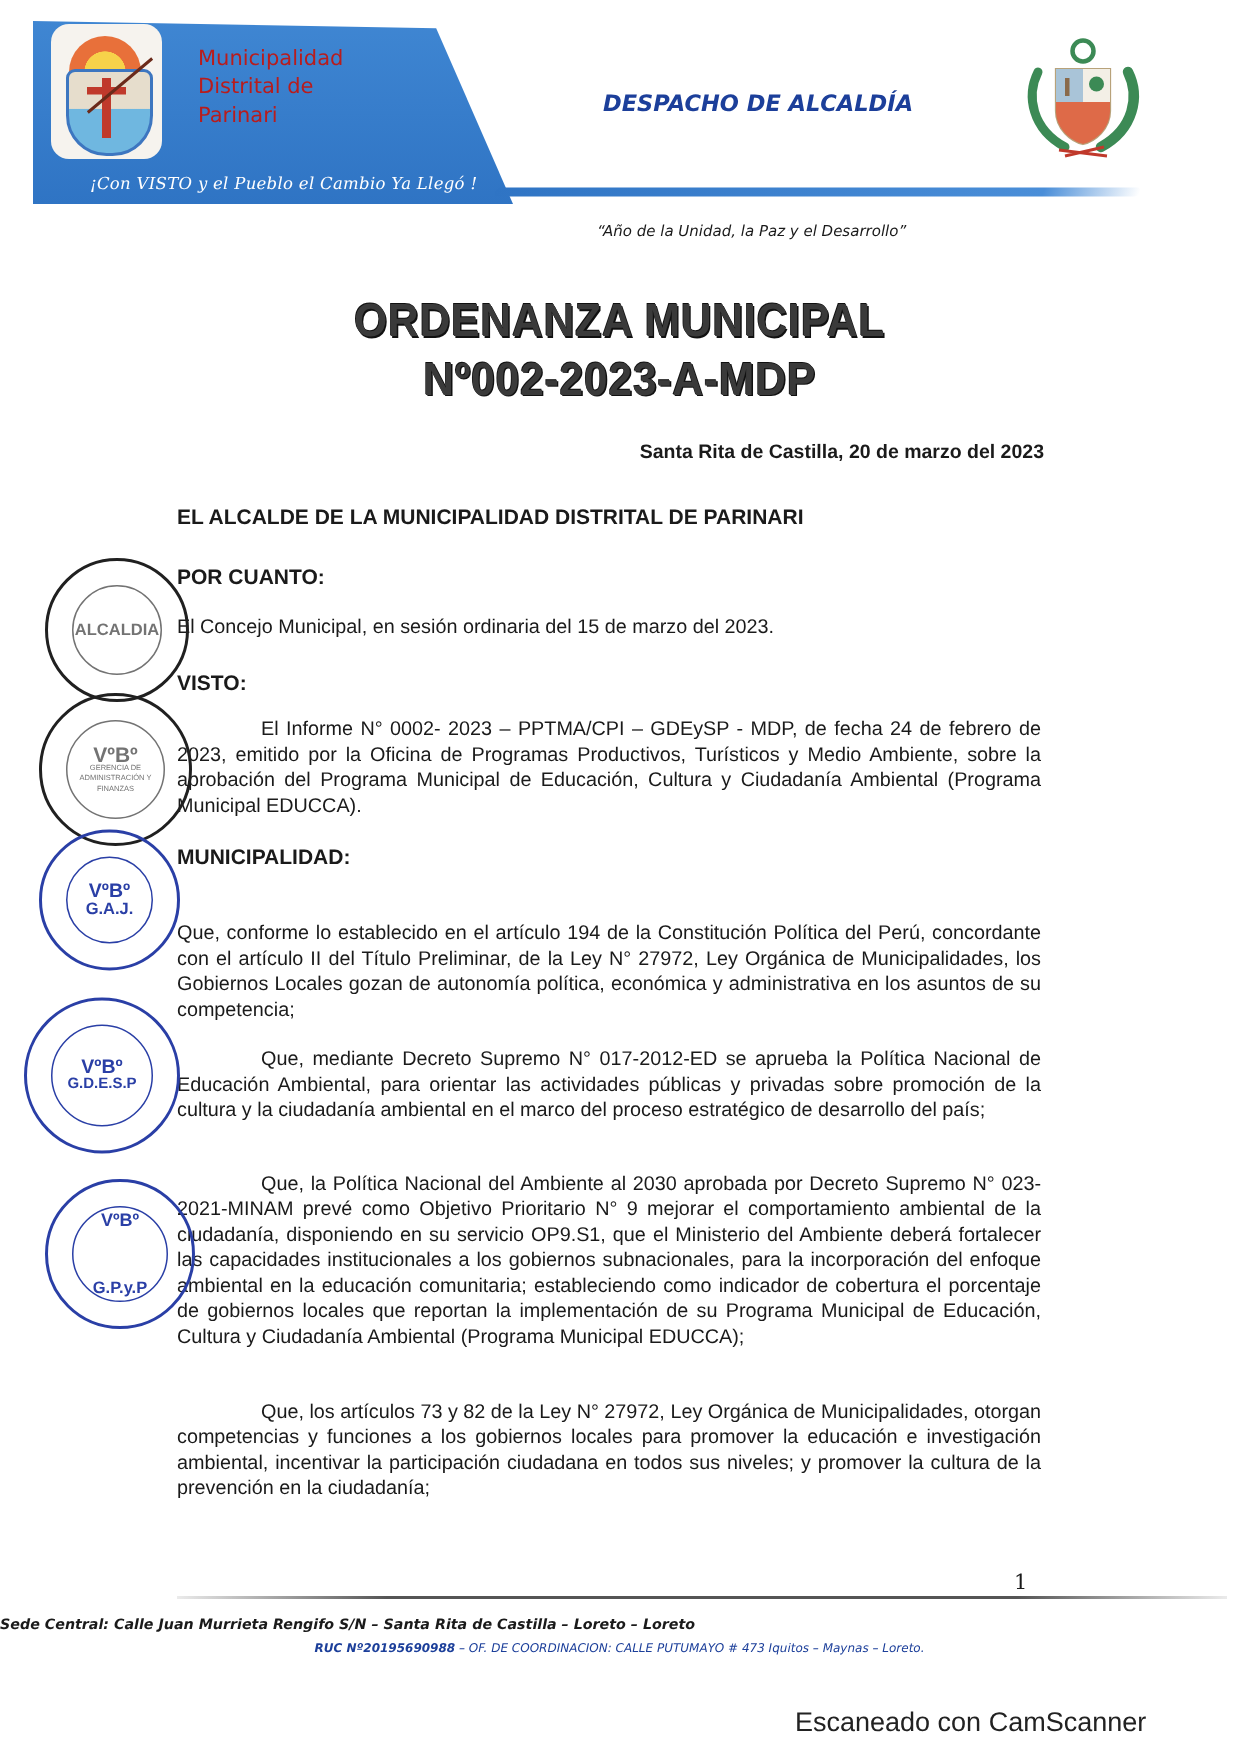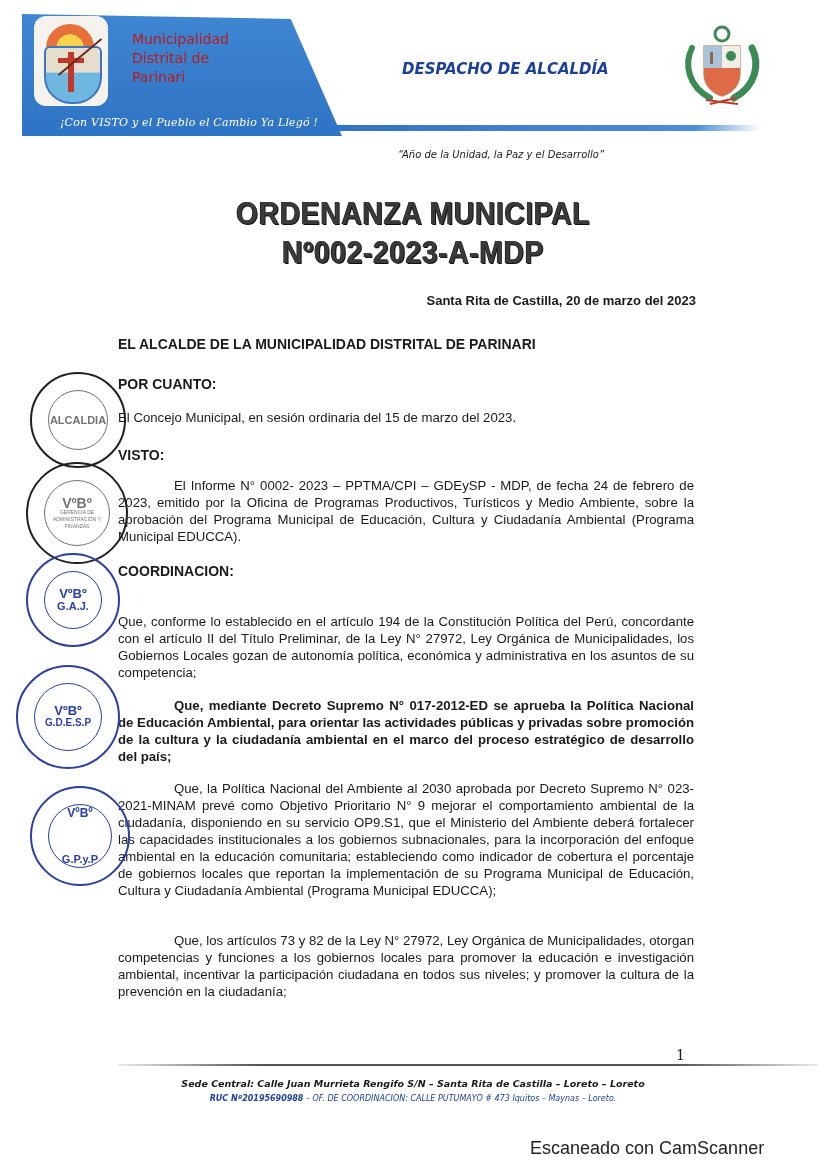--- a/index.html
+++ b/index.html
@@ -97,21 +97,21 @@
   .s-black { color: #737373; border-color: #202020; }
   .s-blue { color: #2a3fa6; border-color: #2a3fa6; }
 
   
   .page-num { position: absolute; left: 676px; top: 1047px; font-family: "DejaVu Serif", serif; font-size: 14px; }
   .footer-line {
     position: absolute; left: 118px; top: 1064px; width: 700px; height: 2px;
     background: linear-gradient(90deg, rgba(60,60,60,0.1), #555 20%, #555 80%, rgba(60,60,60,0.1));
   }
   .foot1 {
-    position: absolute; left: 0; width: 826px; top: 1078px; text-align: center;
+    position: absolute; left: 0; width: 826px; top: 1078px; 
     font-family: "DejaVu Sans", sans-serif; font-style: italic; font-weight: bold; font-size: 9.5px; color: #1a1a1a;
   }
   .foot2 {
     position: absolute; left: 0; width: 826px; top: 1094px; text-align: center;
     font-family: "DejaVu Sans", sans-serif; font-style: italic; font-size: 8px; color: #1c3f9a;
   }
   .foot2 b { font-weight: bold; }
   .camscanner {
     position: absolute; left: 530px; top: 1138px; font-family: "Liberation Sans", sans-serif; font-size: 18px; color: #222;
   }
@@ -159,23 +159,23 @@
 <div class="place-date">Santa Rita de Castilla, 20 de marzo del 2023</div>
 
 <div class="heading" style="top:336px;">EL ALCALDE DE LA MUNICIPALIDAD DISTRITAL DE PARINARI</div>
 
 <div class="heading" style="top:376px;">POR CUANTO:</div>
 <div class="para" style="top:409px;">El Concejo Municipal, en sesión ordinaria del 15 de marzo del 2023.</div>
 
 <div class="heading" style="top:447px;">VISTO:</div>
 <div class="para indent" style="top:477px;">El Informe N° 0002- 2023 – PPTMA/CPI – GDEySP - MDP, de fecha 24 de febrero de 2023, emitido por la Oficina de Programas Productivos, Turísticos y Medio Ambiente, sobre la aprobación del Programa Municipal de Educación, Cultura y Ciudadanía Ambiental (Programa Municipal EDUCCA).</div>
 
-<div class="heading" style="top:563px;">COORDINACION:</div>
+<div class="heading" style="top:563px;">MUNICIPALIDAD:</div>
 <div class="para" style="top:613px;">Que, conforme lo establecido en el artículo 194 de la Constitución Política del Perú, concordante con el artículo II del Título Preliminar, de la Ley N° 27972, Ley Orgánica de Municipalidades, los Gobiernos Locales gozan de autonomía política, económica y administrativa en los asuntos de su competencia;</div>
-<div class="para indent" style="top:697px;font-weight:bold;">Que, mediante Decreto Supremo N° 017-2012-ED se aprueba la Política Nacional de Educación Ambiental, para orientar las actividades públicas y privadas sobre promoción de la cultura y la ciudadanía ambiental en el marco del proceso estratégico de desarrollo del país;</div>
+<div class="para indent" style="top:697px;">Que, mediante Decreto Supremo N° 017-2012-ED se aprueba la Política Nacional de Educación Ambiental, para orientar las actividades públicas y privadas sobre promoción de la cultura y la ciudadanía ambiental en el marco del proceso estratégico de desarrollo del país;</div>
 <div class="para indent" style="top:780px;">Que, la Política Nacional del Ambiente al 2030 aprobada por Decreto Supremo N° 023-2021-MINAM prevé como Objetivo Prioritario N° 9 mejorar el comportamiento ambiental de la ciudadanía, disponiendo en su servicio OP9.S1, que el Ministerio del Ambiente deberá fortalecer las capacidades institucionales a los gobiernos subnacionales, para la incorporación del enfoque ambiental en la educación comunitaria; estableciendo como indicador de cobertura el porcentaje de gobiernos locales que reportan la implementación de su Programa Municipal de Educación, Cultura y Ciudadanía Ambiental (Programa Municipal EDUCCA);</div>
 <div class="para indent" style="top:932px;">Que, los artículos 73 y 82 de la Ley N° 27972, Ley Orgánica de Municipalidades, otorgan competencias y funciones a los gobiernos locales para promover la educación e investigación ambiental, incentivar la participación ciudadana en todos sus niveles; y promover la cultura de la prevención en la ciudadanía;</div>
 
 <div class="stamp s-black" style="left:30px; top:372px; width:96px; height:96px;">
   <div class="inner" style="font-size:11px;">ALCALDIA</div>
 </div>
 <div class="stamp s-black" style="left:26px; top:462px; width:102px; height:102px;">
   <div class="inner">
     <div style="font-size:14px;">VºBº</div>
     <div style="font-size:5px; line-height:7px; width:50px; font-weight:normal;">GERENCIA DE ADMINISTRACIÓN Y FINANZAS</div>

